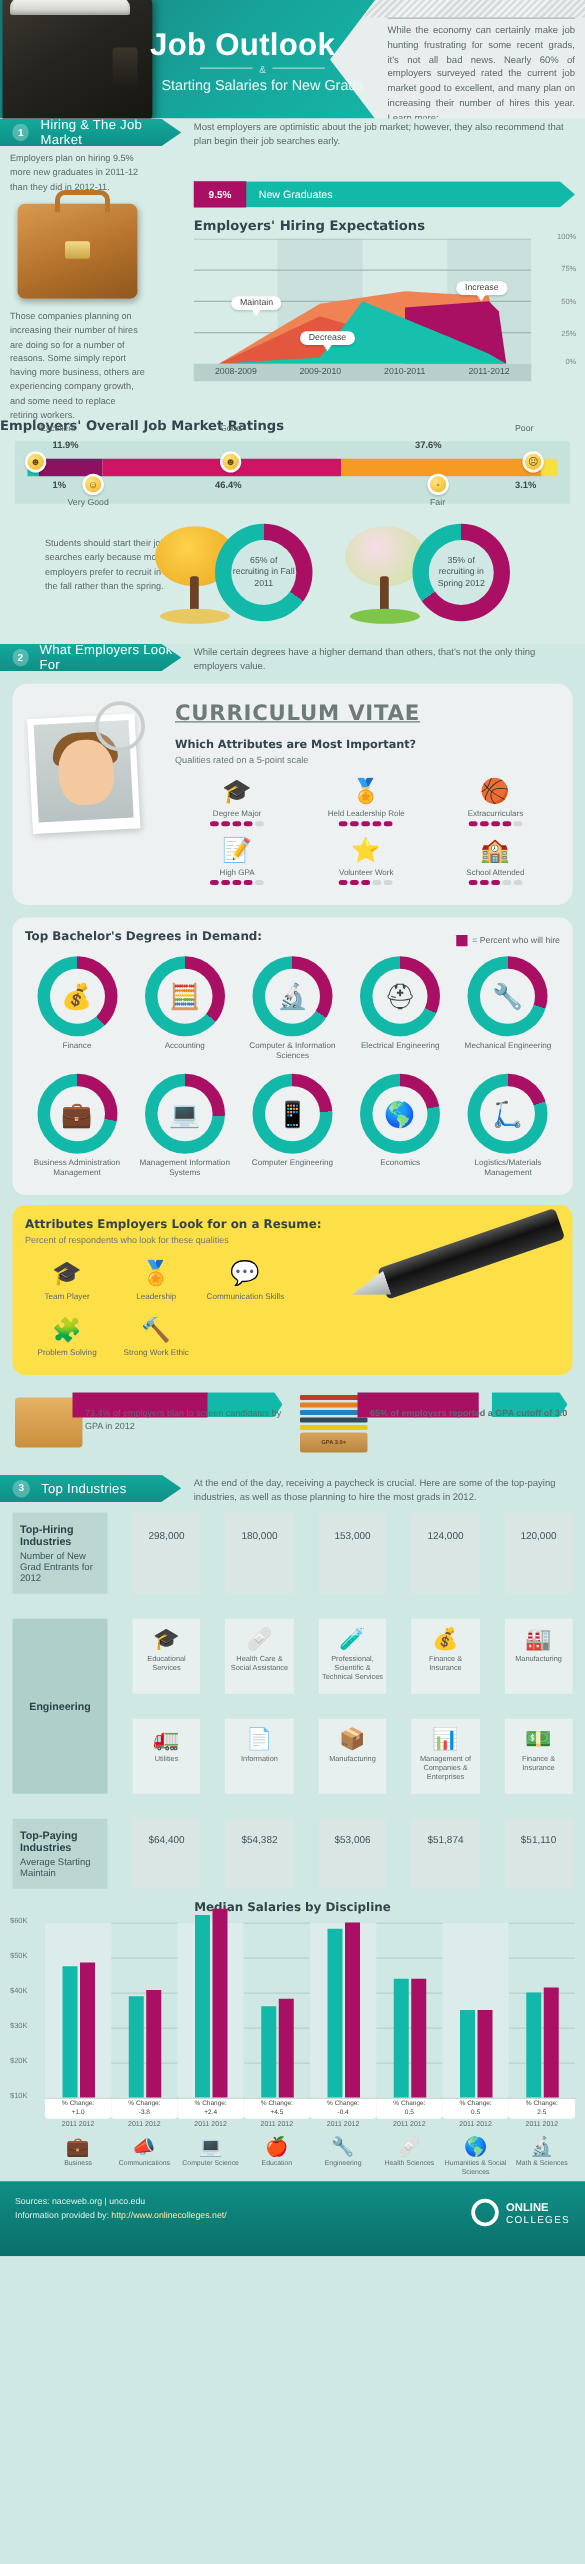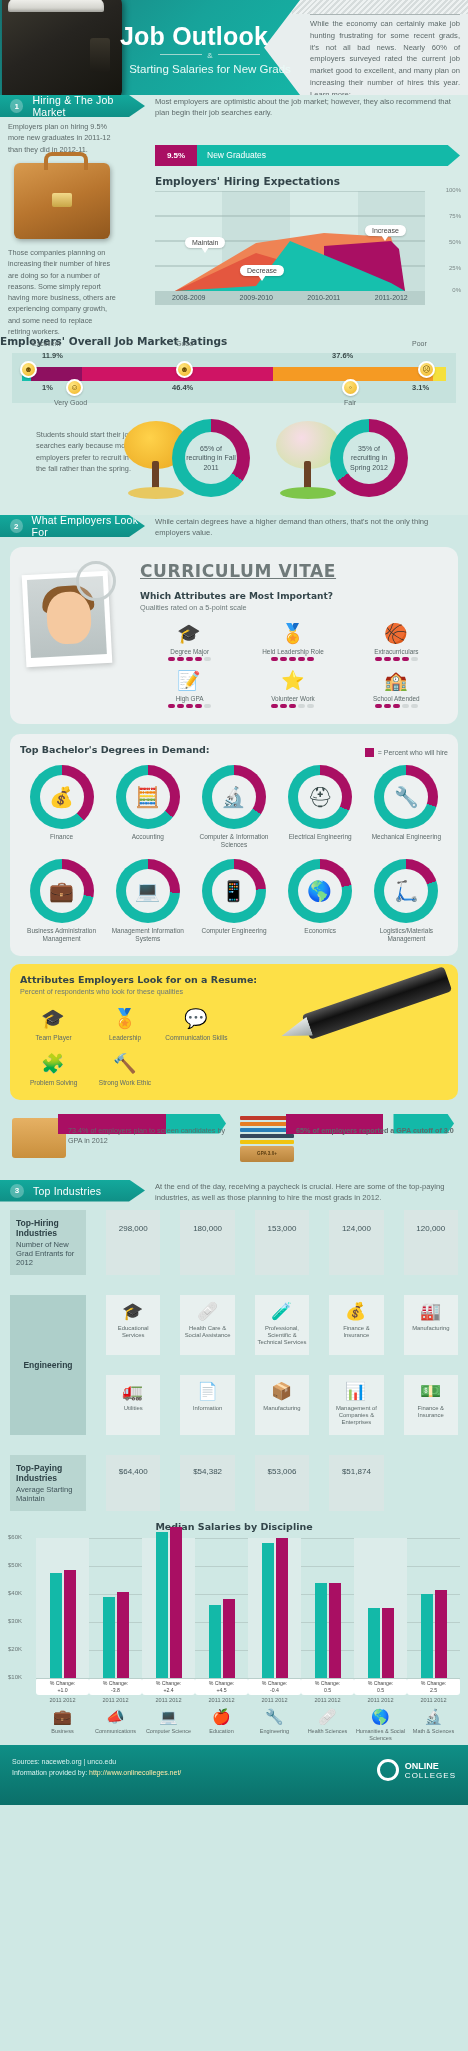--- a/index.html
+++ b/index.html
@@ -683,20 +683,21 @@
       </div>
 
       <div class="it-head">
         <b>Top-Paying Industries</b>
         <span>Average Starting Maintain</span>
       </div>
       <div class="it-pay">$64,400</div>
       <div class="it-pay">$54,382</div>
       <div class="it-pay">$53,006</div>
       <div class="it-pay">$51,874</div>
+      <div class="it-pay">$51,110</div>
     </div>
 
     <div class="sal-wrap">
       <div class="sal-title">Median Salaries by Discipline</div>
       <div class="sal-plot">
         <div class="sal-grid">
           <div class="sal-gl" style="top:0%;">
               <span class="sal-yl">$60K</span>
             </div>
           <div class="sal-gl" style="top:20%;">

